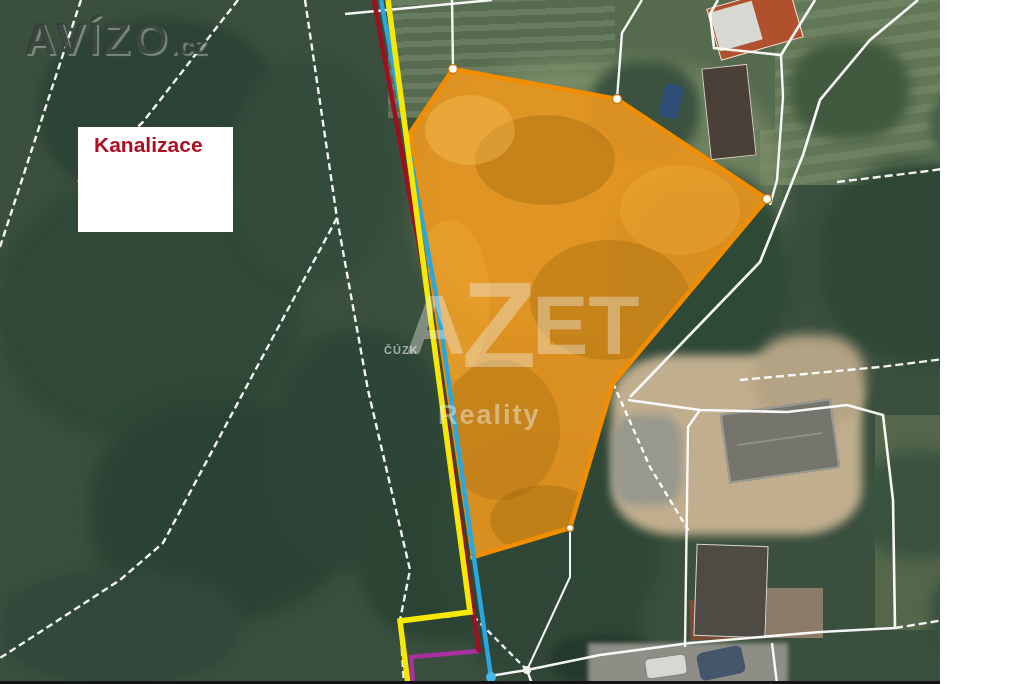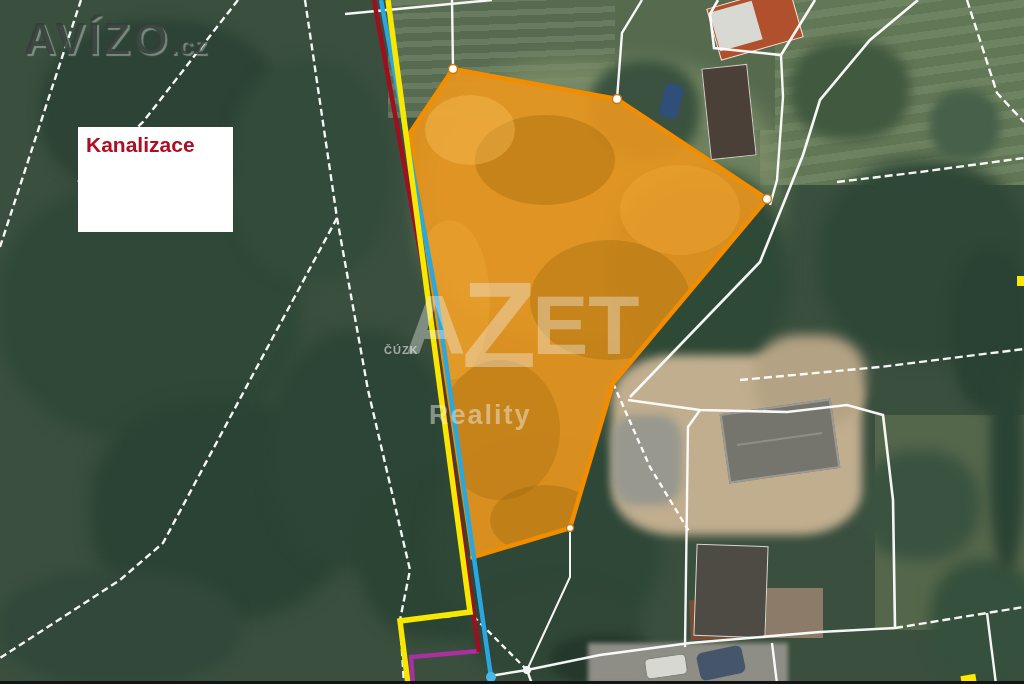--- a/index.html
+++ b/index.html
@@ -1,17 +1,17 @@
 <!DOCTYPE html>
 <html><head>
 <meta charset="utf-8">
 <style>
   html,body{margin:0;padding:0;}
   body{width:1024px;height:684px;overflow:hidden;font-family:"Liberation Sans",sans-serif;}
-  #map{position:relative;width:1024px;height:684px;background:#3a4f3e;overflow:hidden;}
+  #map{position:relative;width:940px;height:684px;background:#3a4f3e;overflow:hidden;}
   .patch,.blob,.bld{position:absolute;}
   .blob{border-radius:45%;}
   
   .f-top{left:388px;top:0;width:330px;height:118px;background:#5c7154;
          background-image:repeating-linear-gradient(178deg,rgba(255,255,255,.08) 0 6px,rgba(0,0,0,.05) 6px 14px);}
   .f-topright{left:760px;top:0;width:264px;height:185px;background:#667c58;
          background-image:repeating-linear-gradient(172deg,rgba(255,255,255,.05) 0 8px,rgba(0,0,0,.04) 8px 18px);}
   .f-bottomright{left:875px;top:415px;width:149px;height:215px;background:#55674b;}
   .f-midgrass{left:615px;top:0;width:160px;height:130px;background:#566b4e;}
   .parcel-under{left:420px;top:60px;width:360px;height:280px;background:#7d8f68;filter:blur(10px);opacity:.8;border-radius:40%;}
@@ -38,28 +38,28 @@
   #vec{position:absolute;left:0;top:0;}
   
   .wm-avizo{position:absolute;left:24px;top:14px;font-size:44px;font-weight:700;letter-spacing:3px;
             color:rgba(52,63,58,.88);text-shadow:2px 2px 1px rgba(195,205,195,.5);}
   .wm-avizo .tld{font-size:26px;letter-spacing:1px;}
   .wm-azet{position:absolute;left:405px;top:266px;height:118px;display:flex;align-items:center;
            color:rgba(243,243,238,.38);font-weight:700;line-height:1;}
   .wm-azet .a{font-size:84px;}
   .wm-azet .z{font-size:122px;margin:0 -4px;}
   .wm-azet .et{font-size:84px;}
-  .wm-reality{position:absolute;left:429px;top:400px;font-size:27px;font-weight:700;letter-spacing:2px;
+  .wm-reality{position:absolute;left:438px;top:400px;font-size:27px;font-weight:700;letter-spacing:2px;
               color:rgba(245,245,240,.45);}
   .wm-cuzk{position:absolute;left:384px;top:344px;font-size:11px;color:rgba(255,255,255,.55);letter-spacing:1px;font-weight:bold;}
   
   .legend{position:absolute;left:78px;top:127px;width:155px;height:105px;background:#ffffff;
           box-sizing:border-box;padding:5px 8px;}
   .lg-title{font-size:23px;font-weight:800;color:#0d0d0d;letter-spacing:.5px;}
-  .lg-item{font-size:21px;font-weight:800;line-height:25px;}
+  .lg-item{font-size:21px;font-weight:800;margin-left:8px;line-height:25px;}
   .bottom-strip{position:absolute;left:0;bottom:0;width:1024px;height:3px;background:#141414;}
 </style>
 </head>
 <body>
 
 <div id="map">
 
   <div class="patch f-top"></div>
   <div class="patch f-topright"></div>
   <div class="patch f-bottomright"></div>

